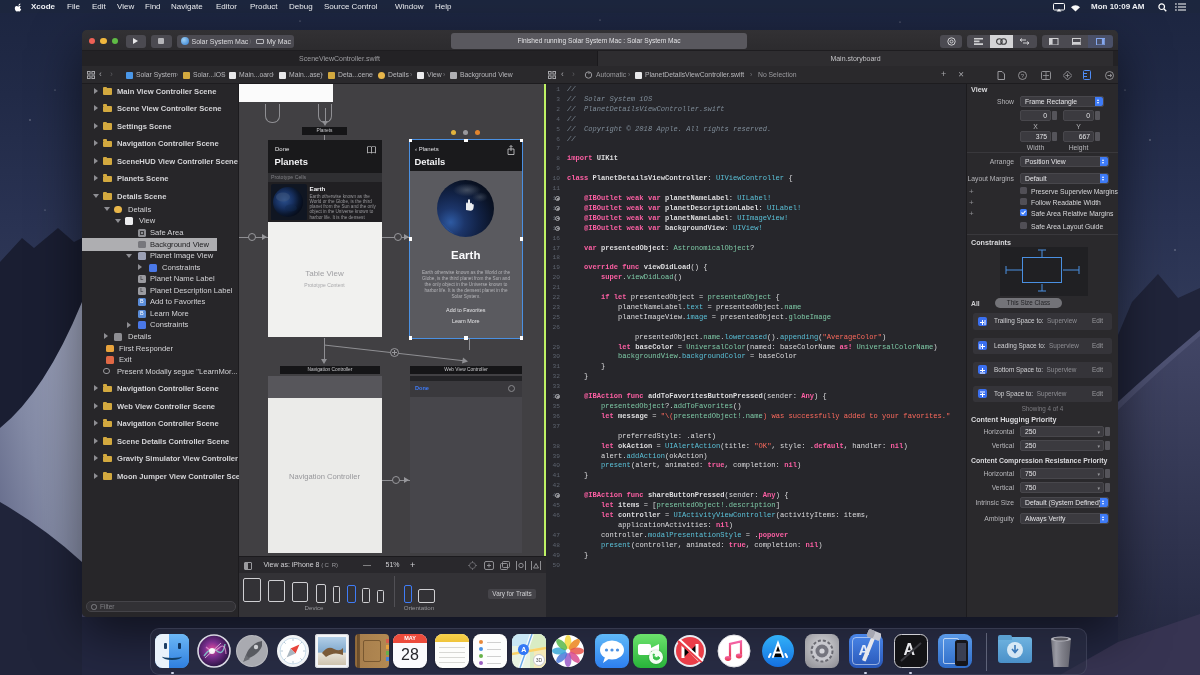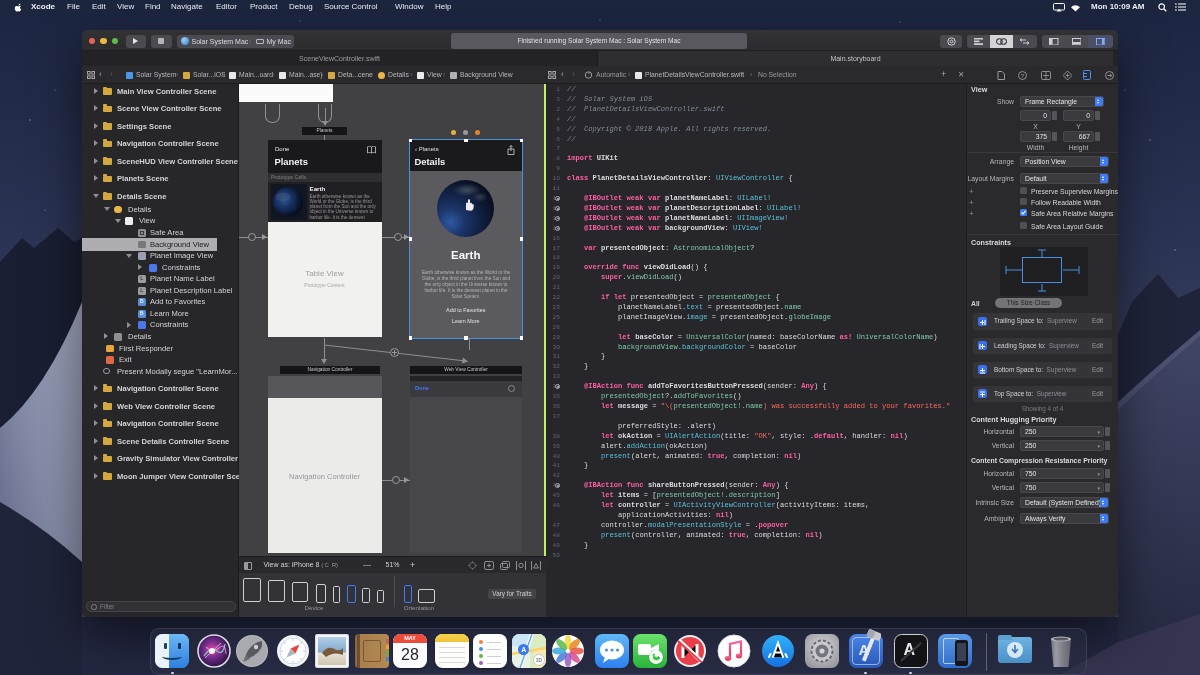--- a/index.html
+++ b/index.html
@@ -621,20 +621,21 @@
 <div class="cl"><span class="no">16</span><pre></pre></div>
 <div class="cl"><span class="no">17</span><pre class="pl">    <span class="k">var</span> <span class="wh">presentedObject</span>: <span class="gr">AstronomicalObject</span>?</pre></div>
 <div class="cl"><span class="no">18</span><pre></pre></div>
 <div class="cl"><span class="no">19</span><pre class="pl">    <span class="k">override func</span> <span class="wh">viewDidLoad</span>() {</pre></div>
 <div class="cl"><span class="no">20</span><pre class="pl">        <span class="k">super</span>.<span class="gr">viewDidLoad</span>()</pre></div>
 <div class="cl"><span class="no">21</span><pre></pre></div>
 <div class="cl"><span class="no">22</span><pre class="pl">        <span class="k">if let</span> presentedObject = <span class="gr">presentedObject</span> {</pre></div>
 <div class="cl"><span class="no">23</span><pre class="pl">            planetNameLabel.<span class="ty">text</span> = presentedObject.<span class="gr">name</span></pre></div>
 <div class="cl"><span class="no">25</span><pre class="pl">            planetImageView.<span class="ty">image</span> = presentedObject.<span class="gr">globeImage</span></pre></div>
 <div class="cl"><span class="no">26</span><pre></pre></div>
+<div class="cl"><span class="no"></span><pre class="pl">                presentedObject.<span class="gr">name</span>.<span class="ty">lowercased</span>().<span class="ty">appending</span>(<span class="st">"AverageColor"</span>)</pre></div>
 <div class="cl"><span class="no">29</span><pre class="pl">            <span class="k">let</span> <span class="wh">baseColor</span> = <span class="gr">UniversalColor</span>(named: baseColorName <span class="k">as!</span> <span class="gr">UniversalColorName</span>)</pre></div>
 <div class="cl"><span class="no">30</span><pre class="pl">            <span class="gr">backgroundView</span>.<span class="ty">backgroundColor</span> = baseColor</pre></div>
 <div class="cl"><span class="no">31</span><pre class="pl">        }</pre></div>
 <div class="cl"><span class="no">32</span><pre class="pl">    }</pre></div>
 <div class="cl"><span class="no">33</span><pre></pre></div>
 <div class="cl"><span class="no">34</span><i class="dot"></i><pre class="pl">    <span class="k">@IBAction func</span> <span class="wh">addToFavoritesButtonPressed</span>(sender: <span class="k">Any</span>) {</pre></div>
 <div class="cl"><span class="no">35</span><pre class="pl">        <span class="gr">presentedObject</span>?.<span class="gr">addToFavorites</span>()</pre></div>
 <div class="cl"><span class="no">36</span><pre class="pl">        <span class="k">let</span> <span class="wh">message</span> = <span class="st">"\(</span><span class="gr">presentedObject!.name</span><span class="st">) was successfully added to your favorites."</span></pre></div>
 <div class="cl"><span class="no">37</span></div>
 <div class="cl"><span class="no"></span><pre class="pl">            preferredStyle: .alert)</pre></div>

